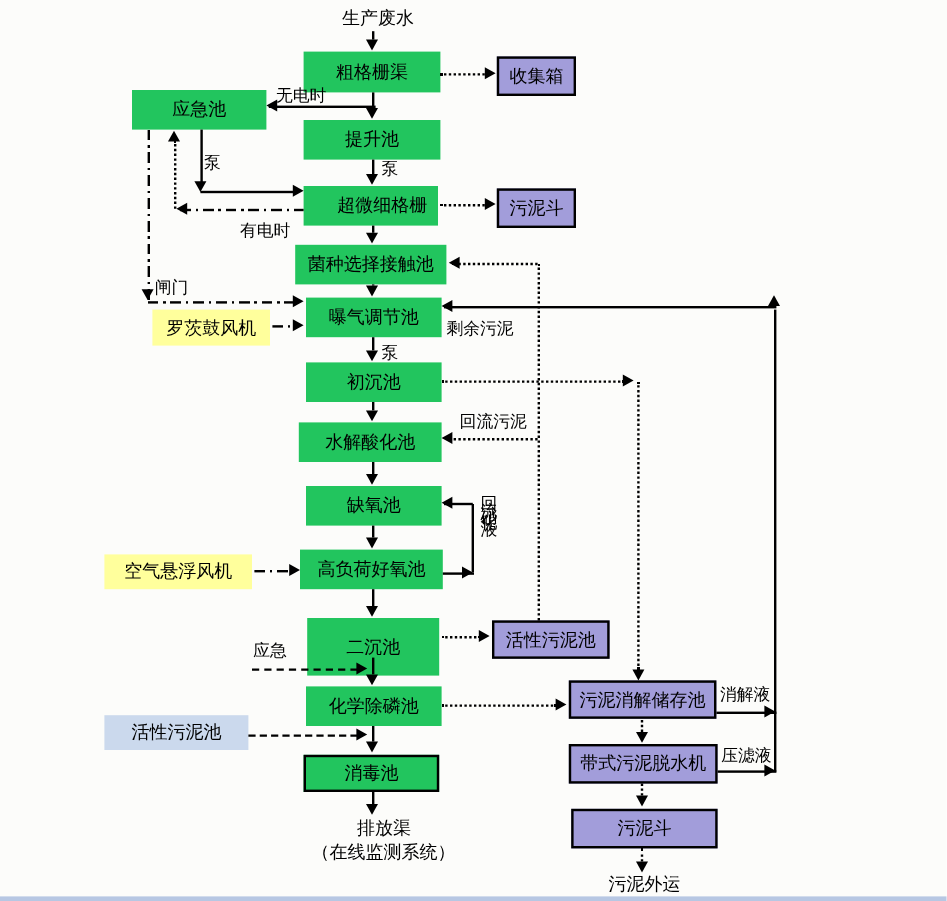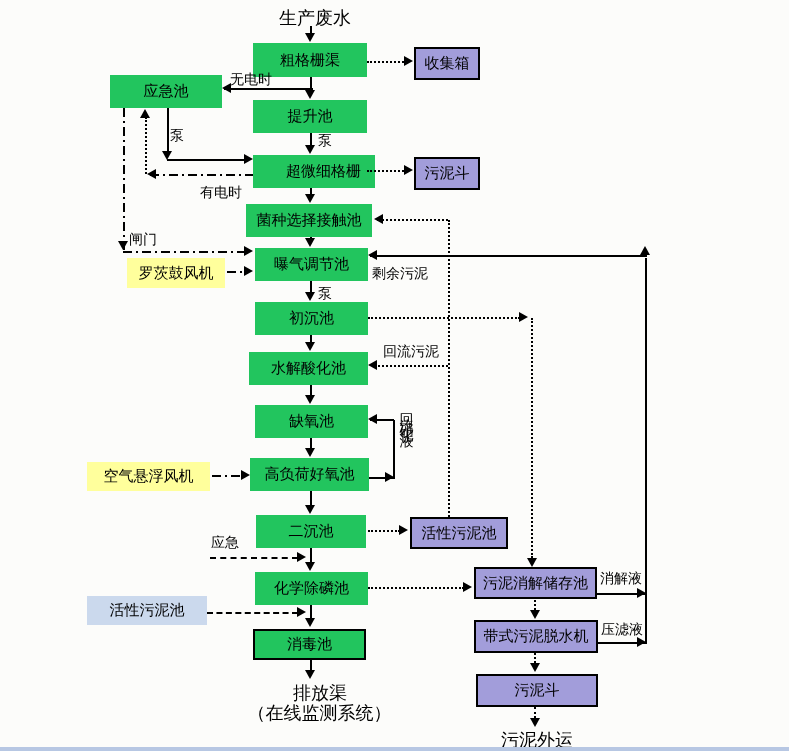--- a/index.html
+++ b/index.html
@@ -5,21 +5,21 @@
   html,body{margin:0;padding:0;background:#fff;}
   #stage{position:relative;width:789px;height:751px;background:#fcfcfa;overflow:hidden;
          font-family:"DejaVu Sans",sans-serif;color:#000;}
   .box{position:absolute;display:flex;align-items:center;justify-content:center;
        font-size:15px;white-space:nowrap;box-sizing:border-box;}
   .green{background:#22c55e;}
   .green.bordered{border:2px solid #000;}
   .purple{background:#a29dda;border:2px solid #000;}
   .yellow{background:#ffff9c;}
   .blue{background:#cbd9ed;}
-  .tnode{position:absolute;font-size:18px;text-align:center;white-space:nowrap;}
+  .tnode{position:absolute;font-size:15px;text-align:center;white-space:nowrap;}
   .lbl{position:absolute;font-size:14px;white-space:nowrap;}
   .vtext{position:absolute;font-size:14px;writing-mode:vertical-rl;text-orientation:upright;
          letter-spacing:5px;}
   .ln{position:absolute;}
   .hs{height:2px;background:#000;}
   .vs{width:2px;background:#000;}
   .hd{height:0;border-top:2px dotted #000;}
   .vd{width:0;border-left:2px dotted #000;}
   .hh{height:0;border-top:2px dashed #000;}
   .hdd{height:2px;background:repeating-linear-gradient(90deg,#000 0 9px,transparent 9px 13px,#000 13px 15px,transparent 15px 19px);}
@@ -37,28 +37,28 @@
 <div id="stage">
 
   <div class="tnode" style="left:275px;top:6px;width:80px;">生产废水</div>
   <div class="tnode" style="left:280px;top:681px;width:80px;">排放渠</div>
   <div class="tnode" style="left:242px;top:701px;width:155px;">（在线监测系统）</div>
   <div class="tnode" style="left:497px;top:728px;width:80px;">污泥外运</div>
 
   <div class="box green" style="left:253px;top:43px;width:114px;height:34px;">粗格栅渠</div>
   <div class="box green" style="left:110px;top:75px;width:112px;height:33px;">应急池</div>
   <div class="box green" style="left:253px;top:100px;width:114px;height:33px;">提升池</div>
-  <div class="box green" style="left:253px;top:155px;width:122px;height:33px;padding-left:19px;">超微细格栅</div>
+  <div class="box green" style="left:253px;top:155px;width:112px;height:33px;padding-left:19px;">超微细格栅</div>
   <div class="box green" style="left:246px;top:204px;width:126px;height:33px;">菌种选择接触池</div>
   <div class="box green" style="left:255px;top:248px;width:113px;height:33px;">曝气调节池</div>
   <div class="box green" style="left:255px;top:302px;width:113px;height:33px;">初沉池</div>
   <div class="box green" style="left:249px;top:352px;width:119px;height:33px;">水解酸化池</div>
   <div class="box green" style="left:255px;top:405px;width:113px;height:33px;">缺氧池</div>
   <div class="box green" style="left:250px;top:458px;width:119px;height:33px;">高负荷好氧池</div>
-  <div class="box green" style="left:256px;top:515px;width:110px;height:33px;">二沉池</div>
+  <div class="box green" style="left:256px;top:515px;width:110px;height:48px;">二沉池</div>
   <div class="box green" style="left:255px;top:572px;width:113px;height:33px;">化学除磷池</div>
   <div class="box green bordered" style="left:253px;top:629px;width:113px;height:31px;">消毒池</div>
 
   <div class="box purple" style="left:414px;top:47px;width:66px;height:33px;">收集箱</div>
   <div class="box purple" style="left:414px;top:157px;width:66px;height:33px;">污泥斗</div>
   <div class="box purple" style="left:410px;top:517px;width:98px;height:32px;">活性污泥池</div>
   <div class="box purple" style="left:474px;top:567px;width:123px;height:32px;">污泥消解储存池</div>
   <div class="box purple" style="left:474px;top:620px;width:124px;height:33px;">带式污泥脱水机</div>
   <div class="box purple" style="left:476px;top:674px;width:122px;height:33px;">污泥斗</div>
 

